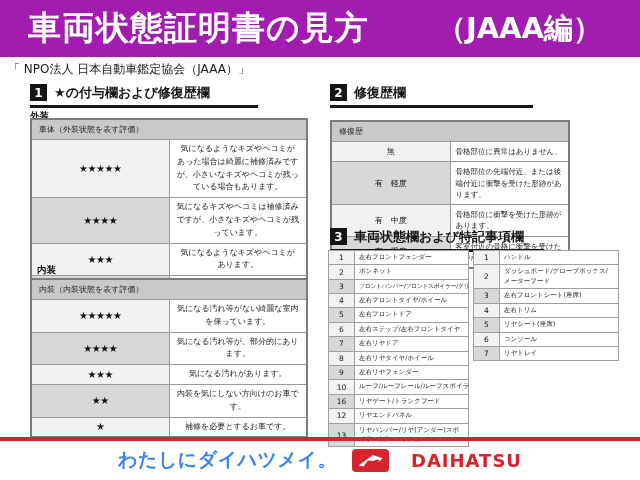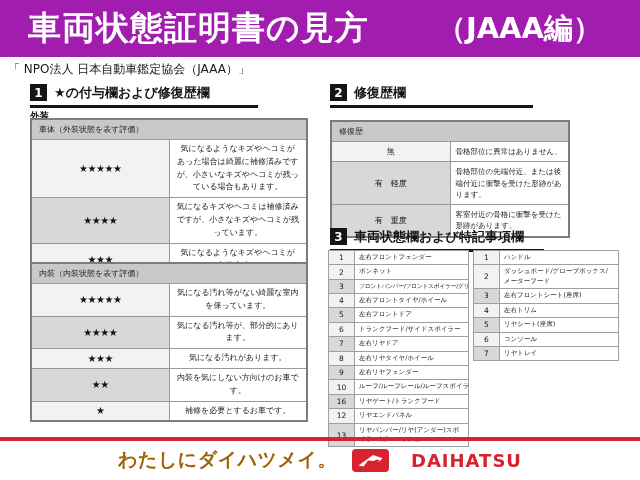--- a/index.html
+++ b/index.html
@@ -30,21 +30,21 @@
   #ext-label{left:30px;top:110px;}
   #int-label{left:30px;top:264px;margin-left:7px;}
 
   
   table{border-collapse:collapse;table-layout:fixed;}
   .lt{background:#f2f2f2;}
   .dk{background:#d8d8d8;}
 
   .rate-table{position:absolute;width:278px;border:2px solid #7c7c7c;background:#737373;padding-left:20px;}
   #ext-table{left:30px;top:118px;}
-  #int-table{left:30px;top:262px;}
+  #int-table{left:30px;top:278px;}
   .rate-table th{background:#c9c9c9;font-size:8px;font-weight:400;text-align:left;
                  padding:4px 7px;border:1px solid #9a9a9a;color:#222;}
   .rate-table td{border:1px solid #9a9a9a;vertical-align:middle;}
   td.stars{width:62px;text-align:center;font-size:10px;letter-spacing:-0.5px;padding:3px 1px;color:#111;}
   td.desc{font-size:8px;padding:3px 7px;line-height:1.6;color:#222;background:#fff;text-align:center;}
 
   .repair-table{position:absolute;left:330px;top:120px;width:240px;border:2px solid #7c7c7c;background:#fff;}
   .repair-table th{background:#c9c9c9;font-size:8px;font-weight:400;text-align:left;
                    padding:4px 7px;border:1px solid #9a9a9a;color:#222;}
   .repair-table td{border:1px solid #9a9a9a;}
@@ -58,21 +58,21 @@
   td.pnum{width:25px;text-align:center;font-size:7.5px;padding:2px 0;color:#111;}
   td.pname{font-size:6.5px;padding:2px 4px;line-height:1.45;color:#222;background:#fff;
            white-space:nowrap;overflow:hidden;}
   td.pname.wrap{white-space:normal;}
   td.pname.tight{font-size:5.8px;letter-spacing:-0.3px;}
 
   
   .red-line{position:absolute;left:0;top:437px;width:640px;height:4px;background:#d7232d;}
   .footer{position:absolute;left:0;top:444px;width:640px;height:32px;display:flex;
           align-items:center;justify-content:center;gap:15px;}
-  .slogan{font-size:19px;font-weight:700;color:#a16207;letter-spacing:0.5px;white-space:nowrap;}
+  .slogan{font-size:19px;font-weight:700;color:#3b82f6;letter-spacing:0.5px;white-space:nowrap;}
   .brand{display:flex;align-items:center;gap:22px;}
   .brand-mark{width:37px;height:23px;background:#d7232d;border-radius:4px;display:flex;
               align-items:center;justify-content:center;flex:0 0 37px;}
   .brand-text{color:#d7232d;font-size:18px;font-weight:700;letter-spacing:1px;white-space:nowrap;}
 </style>
 </head>
 <body>
 
 <div class="page">
 
@@ -158,20 +158,24 @@
       </tr>
       <tr>
         <td class="rlabel lt">無</td>
         <td class="rdesc">骨格部位に異常はありません。</td>
       </tr>
       <tr>
         <td class="rlabel dk">有　軽度</td>
         <td class="rdesc">骨格部位の先端付近、または後端付近に衝撃を受けた形跡があります。</td>
       </tr>
       <tr>
+        <td class="rlabel lt">有　中度</td>
+        <td class="rdesc">骨格部位に衝撃を受けた形跡があります。</td>
+      </tr>
+      <tr>
         <td class="rlabel dk">有　重度</td>
         <td class="rdesc">客室付近の骨格に衝撃を受けた形跡があります。</td>
       </tr>
     </tbody>
   </table>
 
   <div class="sec-header" id="sec3">
     <span class="sec-num">3</span>
     <span class="sec-title">車両状態欄および特記事項欄</span>
   </div>
@@ -193,21 +197,21 @@
       <tr>
         <td class="pnum lt">4</td>
         <td class="pname">左右フロントタイヤ/ホイール</td>
       </tr>
       <tr>
         <td class="pnum dk">5</td>
         <td class="pname">左右フロントドア</td>
       </tr>
       <tr>
         <td class="pnum lt">6</td>
-        <td class="pname">トランクフード/サイドスポイラー</td>
+        <td class="pname">左右ステップ/左右フロントタイヤ</td>
       </tr>
       <tr>
         <td class="pnum dk">7</td>
         <td class="pname">左右リヤドア</td>
       </tr>
       <tr>
         <td class="pnum lt">8</td>
         <td class="pname">左右リヤタイヤ/ホイール</td>
       </tr>
       <tr>

